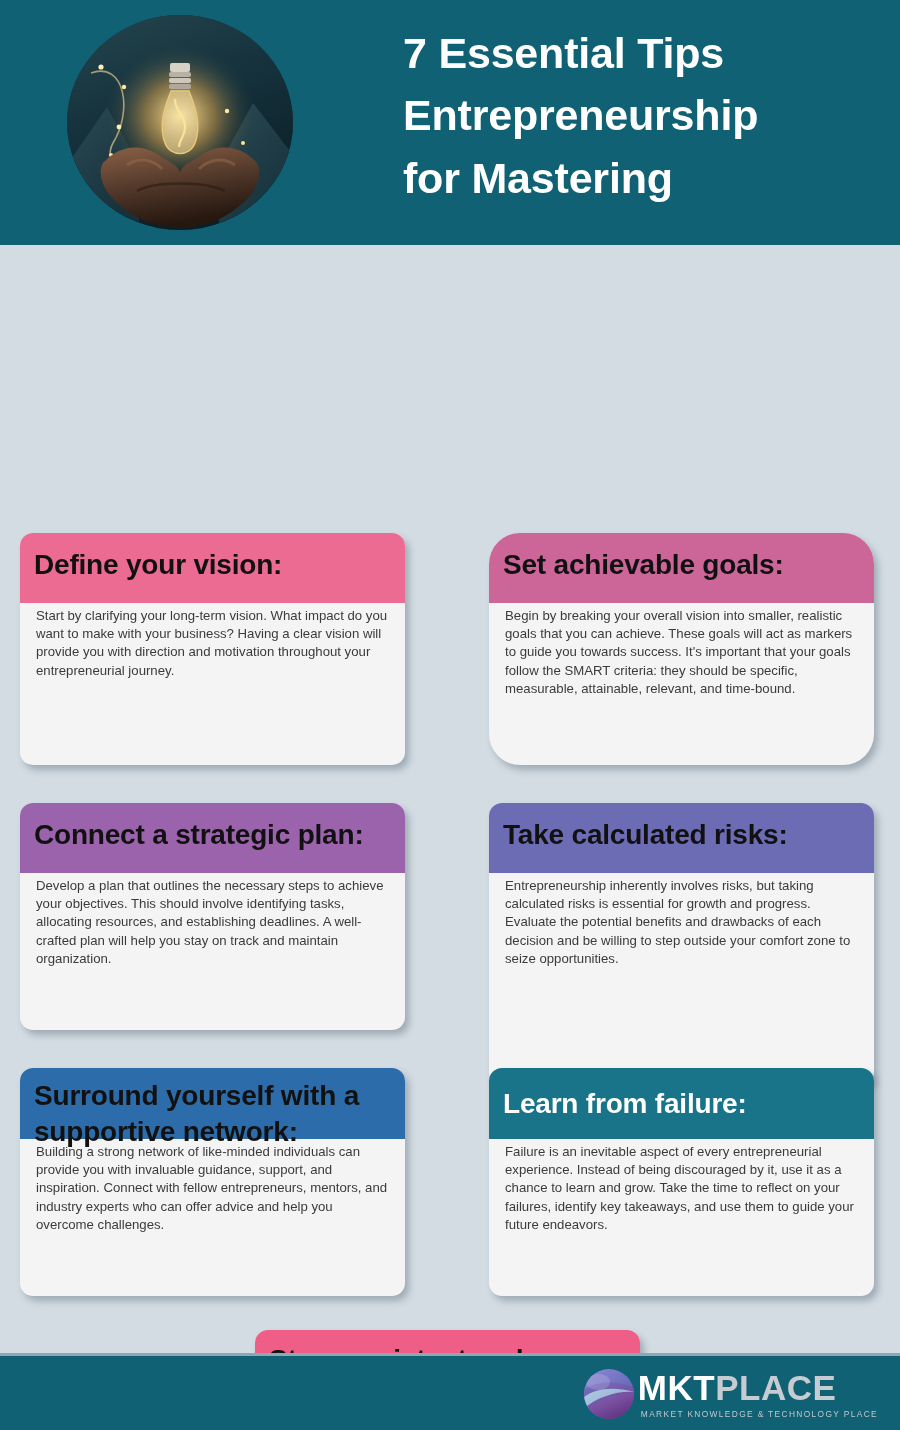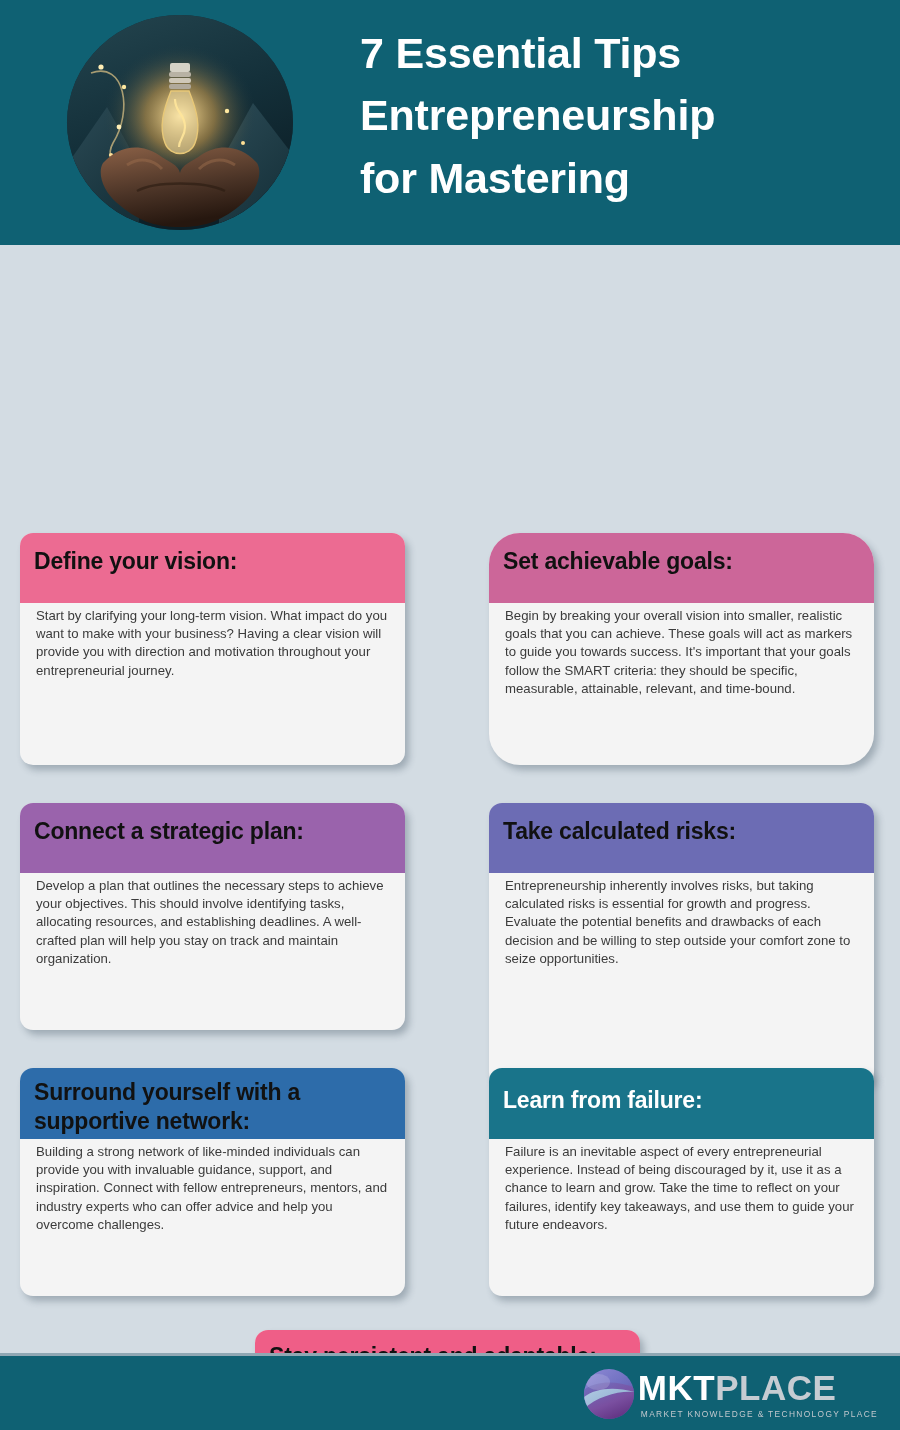--- a/index.html
+++ b/index.html
@@ -41,40 +41,40 @@
     position: absolute;
     left: 360px;
     top: 22px;
     width: 520px;
     color: #ffffff;
     font-size: 43px;
     line-height: 1.45;
     font-weight: bold;
     letter-spacing: -0.2px;
   }
-  .header-title .tl { display: block; white-space: nowrap; }
+  .header-title .tl { display: block; white-space: nowrap; margin-left: 43px; }
 
   
   .cards {
     position: relative;
     width: 900px;
     padding: 0;
   }
   .card {
     position: absolute;
     border-radius: 13px;
     background: #f4f4f4;
     box-shadow: 4px 5px 7px rgba(40,60,75,0.30);
     overflow: hidden;
     box-sizing: border-box;
   }
   .card-head {
     box-sizing: border-box;
     padding: 14px 14px 0 14px;
-    font-size: 23px;
+    font-size: 28px;
     font-weight: bold;
     line-height: 1.28;
     color: #111111;
     letter-spacing: -0.2px;
   }
   .card-head.light { color: #ffffff; }
   .card-body {
     box-sizing: border-box;
     padding: 4px 16px 10px 16px;
     font-size: 13.2px;

